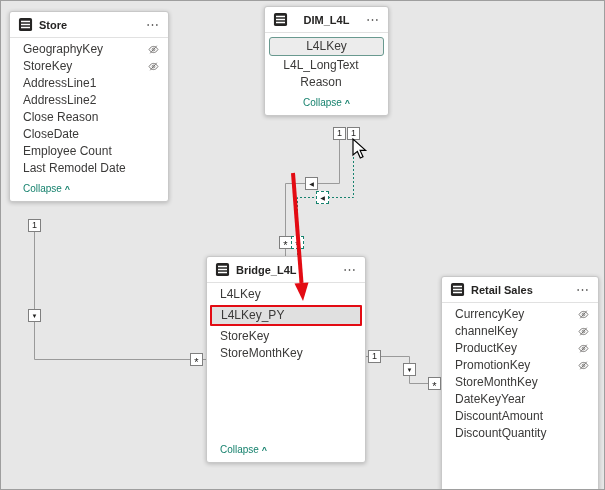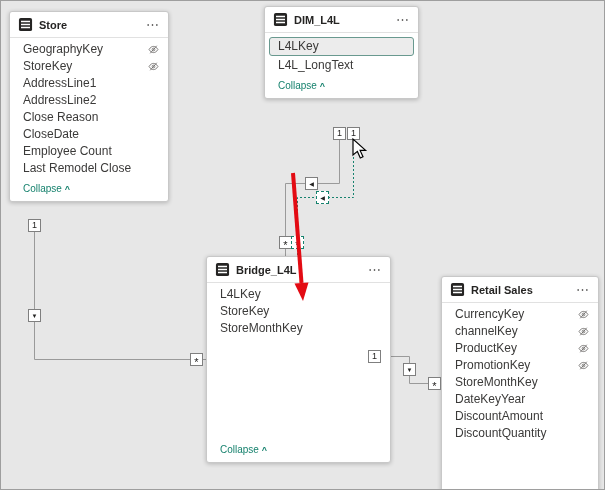--- a/index.html
+++ b/index.html
@@ -27,22 +27,22 @@
   .collapse .chev { font-weight:bold; font-size:9px; }
 
   .badge { position:absolute; width:13px; height:13px; background:#fff; border:1px solid #7f7f7f;
            font-size:9px; line-height:11px; text-align:center; color:#252423; z-index:3; }
   .badge.many { font-size:11px; line-height:16px; }
   .badge.arrowb { font-size:6px; line-height:12px; color:#252423; }
   .badge.dashed { border:1px dashed #17826e; }
 
   
   .card-store  { left:8px;   top:10px;  width:160px; }
-  .card-dim    { left:263px; top:5px;   width:155px; }
-  .card-bridge { left:205px; top:255px; width:185px; height:207px; }
+  .card-dim    { left:263px; top:5px;   width:125px;text-align:center; }
+  .card-bridge { left:205px; top:255px; width:160px; height:207px; }
   .card-retail { left:440px; top:275px; width:158px; height:261px; }
 </style>
 </head>
 <body>
 
 <div class="canvas">
 
   <svg class="lines">
     <path d="M33.5 218 V358.5 H205" fill="none" stroke="#9a9a9a" stroke-width="1"></path>
     <path d="M338.5 128 V182.5 H284.5 V255" fill="none" stroke="#9a9a9a" stroke-width="1"></path>
@@ -76,21 +76,21 @@
             <path d="M1.5 8C3.5 4.8 5.6 3.5 8 3.5S12.5 4.8 14.5 8C12.5 11.2 10.4 12.5 8 12.5S3.5 11.2 1.5 8Z" fill="none" stroke="#5f5d5b" stroke-width="1.1"></path>
             <circle cx="8" cy="8" r="2" fill="none" stroke="#5f5d5b" stroke-width="1.1"></circle>
             <path d="M3.2 13.5L12.8 2.5" stroke="#5f5d5b" stroke-width="1.1"></path>
           </svg>
       </div>
       <div class="field"><span>AddressLine1</span></div>
       <div class="field"><span>AddressLine2</span></div>
       <div class="field"><span>Close Reason</span></div>
       <div class="field"><span>CloseDate</span></div>
       <div class="field"><span>Employee Count</span></div>
-      <div class="field"><span>Last Remodel Close</span></div>
+      <div class="field"><span>Last Remodel Date</span></div>
     </div>
     <div class="collapse">
       <span>Collapse</span>
       <span class="chev">^</span>
     </div>
   </div>
 
   <div class="card card-dim">
     <div class="card-header">
       <svg class="table-icon" viewBox="0 0 16 16">
@@ -98,40 +98,42 @@
         <rect x="3.2" y="4" width="9.6" height="1.6" fill="#fff"></rect>
         <rect x="3.2" y="7.2" width="9.6" height="1.6" fill="#fff"></rect>
         <rect x="3.2" y="10.4" width="9.6" height="1.6" fill="#fff"></rect>
       </svg>
       <span class="card-title">DIM_L4L</span>
       <span class="more">⋯</span>
     </div>
     <div class="fields">
       <div class="field selected"><span>L4LKey</span></div>
       <div class="field"><span>L4L_LongText</span></div>
+      <div class="field"><span>Reason</span></div>
     </div>
     <div class="collapse">
       <span>Collapse</span>
       <span class="chev">^</span>
     </div>
   </div>
 
   <div class="card card-bridge">
     <div class="card-header">
       <svg class="table-icon" viewBox="0 0 16 16">
         <rect x="1" y="1" width="14" height="14" rx="2" fill="#252423"></rect>
         <rect x="3.2" y="4" width="9.6" height="1.6" fill="#fff"></rect>
         <rect x="3.2" y="7.2" width="9.6" height="1.6" fill="#fff"></rect>
         <rect x="3.2" y="10.4" width="9.6" height="1.6" fill="#fff"></rect>
       </svg>
       <span class="card-title">Bridge_L4L</span>
       <span class="more">⋯</span>
     </div>
     <div class="fields">
       <div class="field"><span>L4LKey</span></div>
+      <div class="field annotated"><span>L4LKey_PY</span></div>
       <div class="field"><span>StoreKey</span></div>
       <div class="field"><span>StoreMonthKey</span></div>
     </div>
     <div class="collapse">
       <span>Collapse</span>
       <span class="chev">^</span>
     </div>
   </div>
 
   <div class="card card-retail">

